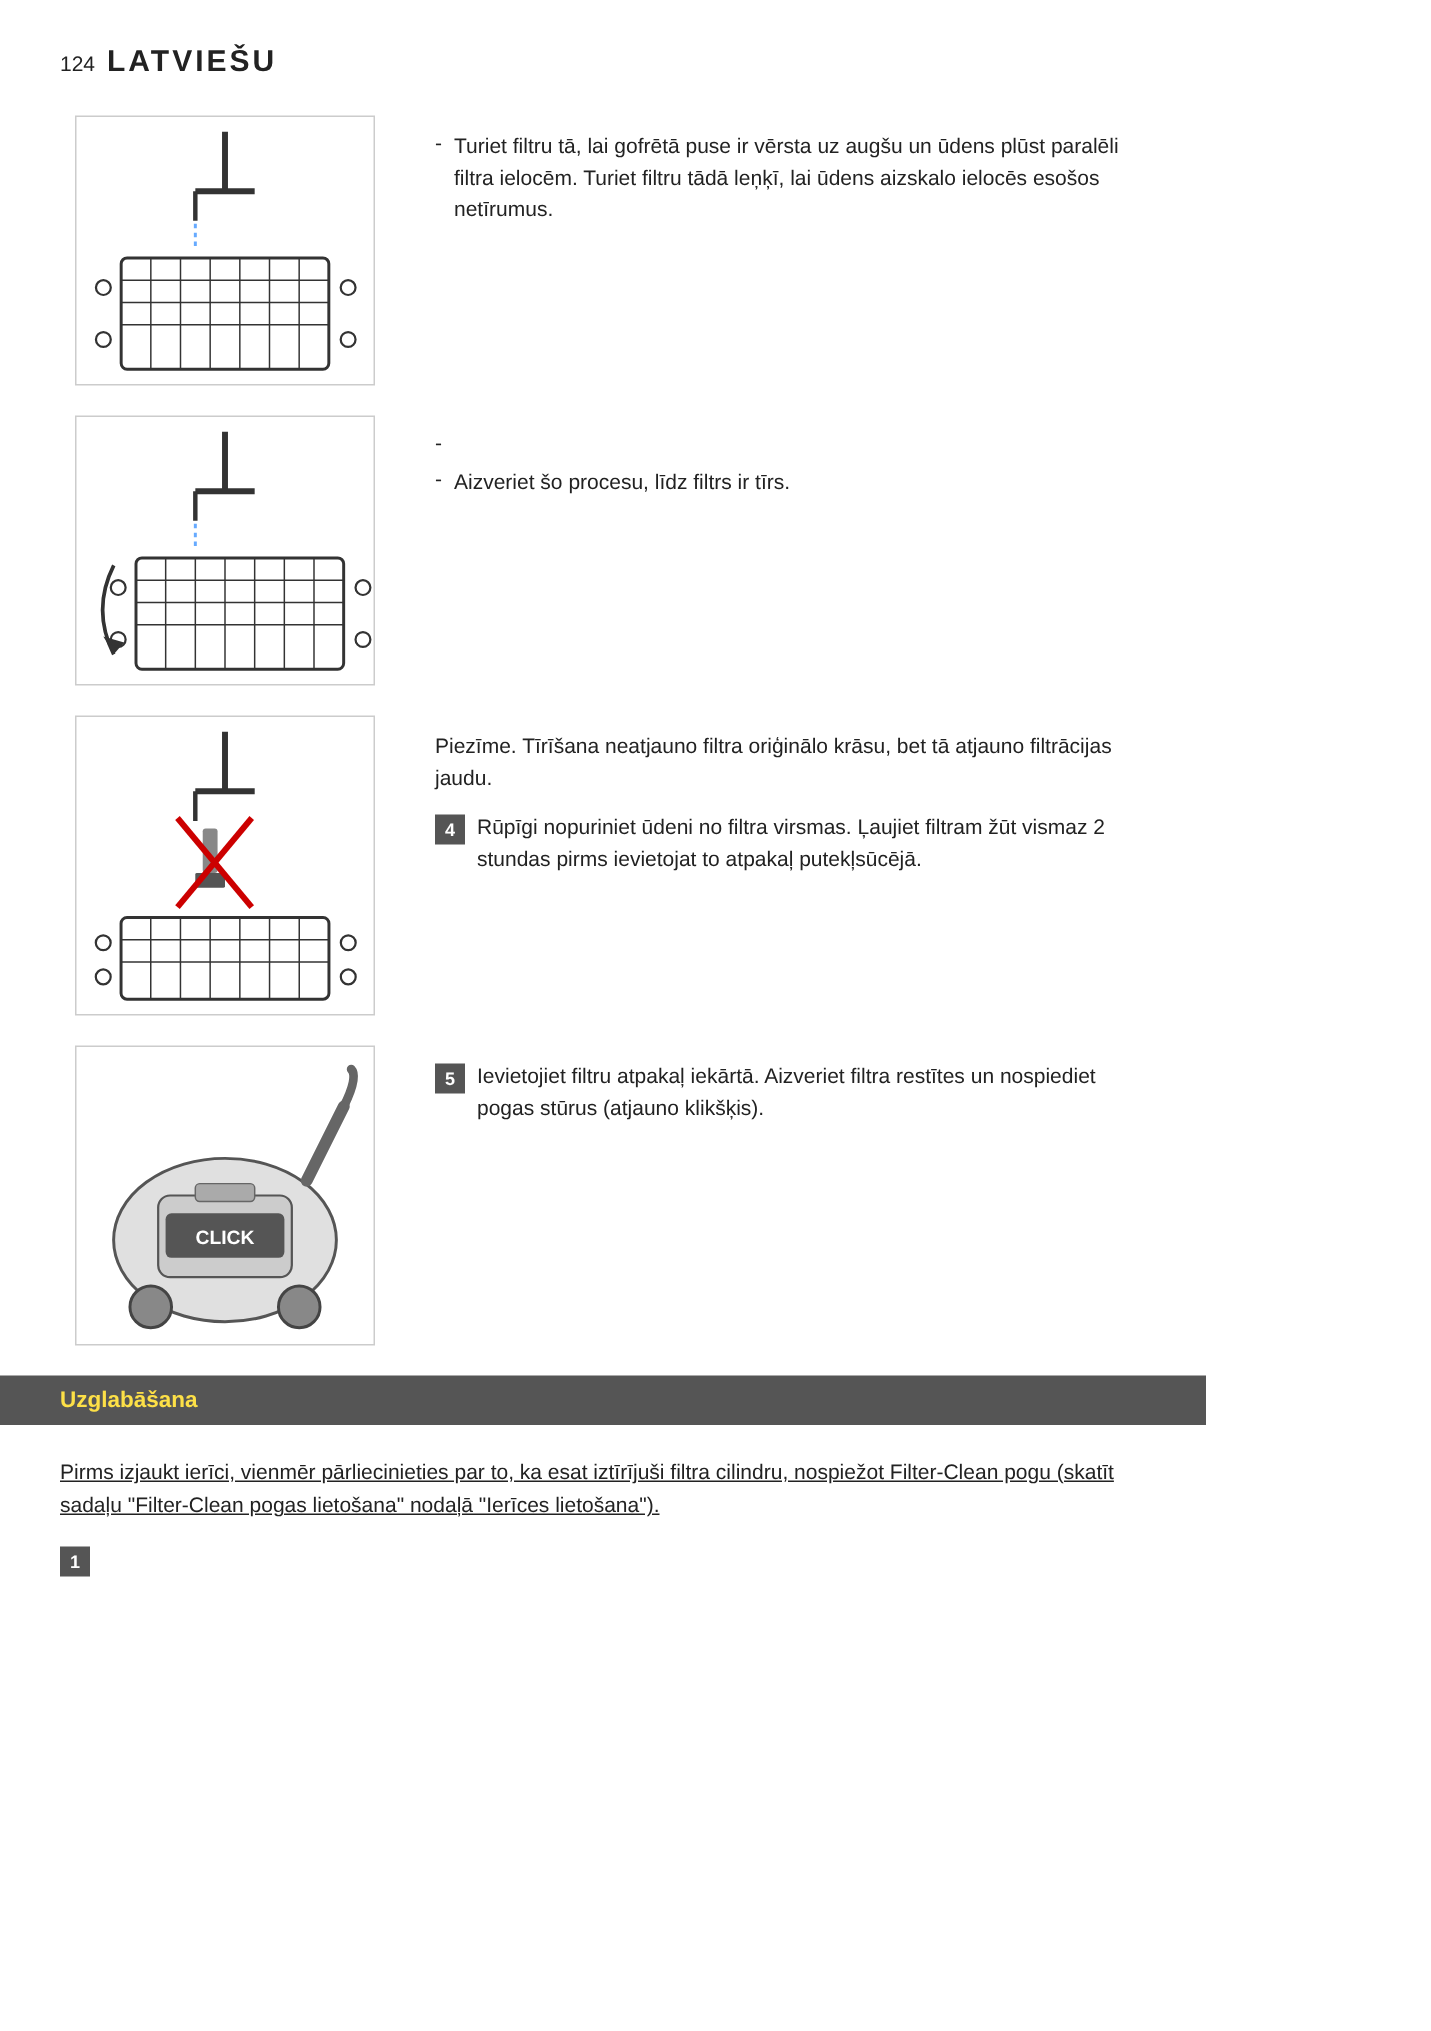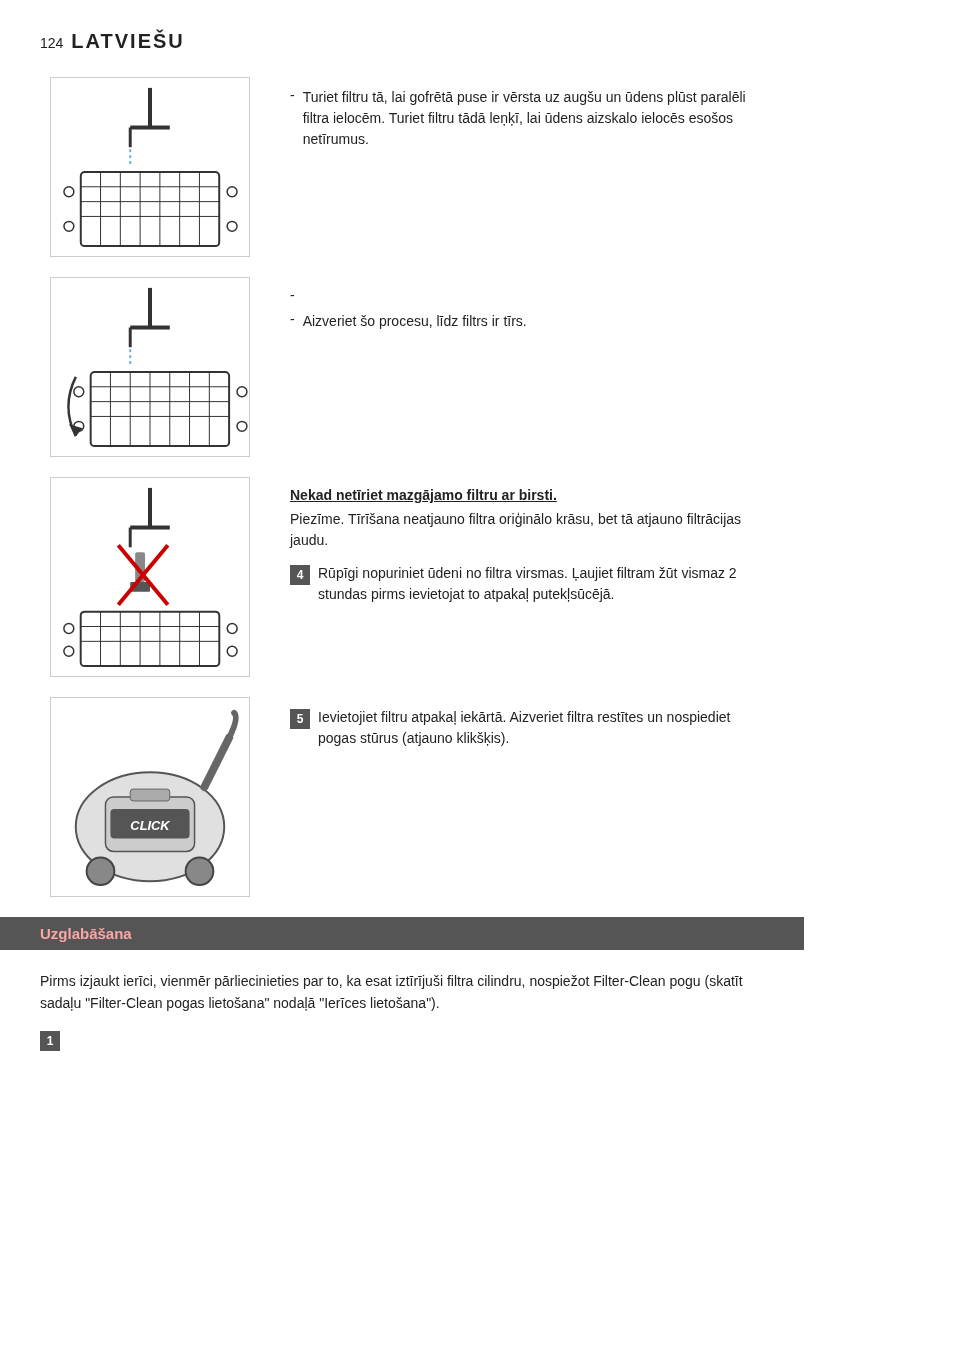--- a/index.html
+++ b/index.html
@@ -44,21 +44,20 @@
       margin-bottom: 20px;
     }
 
     .illustration {
       width: 220px;
       min-width: 220px;
       margin-right: 30px;
       display: flex;
       align-items: center;
       justify-content: center;
-      font-style: italic;
     }
 
     .text-content {
       flex: 1;
       padding-top: 10px;
     }
 
     .bullet-item {
       display: flex;
       align-items: flex-start;
@@ -110,35 +109,36 @@
 
     .note-text {
       font-size: 14px;
       line-height: 1.5;
       margin-bottom: 12px;
     }
 
     
     .section-divider {
       background: #555;
-      color: #fca5a5;
+      color: #fde047;
       font-weight: bold;
       font-size: 15px;
       padding: 8px 16px;
       margin: 20px -40px;
       padding-left: 40px;
     }
 
     .bottom-section {
       margin-top: 10px;
     }
 
     .bottom-text {
       font-size: 14px;
       line-height: 1.6;
+      text-decoration: underline;
       margin-bottom: 14px;
     }
 
     
     .illus-svg {
       border: 1px solid #ccc;
       background: #fff;
     }
 
     
@@ -257,21 +257,20 @@
         <line x1="110" y1="135" x2="110" y2="190" stroke="#333" stroke-width="1"></line>
         <line x1="130" y1="135" x2="130" y2="190" stroke="#333" stroke-width="1"></line>
         <line x1="150" y1="135" x2="150" y2="190" stroke="#333" stroke-width="1"></line>
         <circle cx="18" cy="152" r="5" fill="none" stroke="#333" stroke-width="1.5"></circle>
         <circle cx="18" cy="175" r="5" fill="none" stroke="#333" stroke-width="1.5"></circle>
         <circle cx="183" cy="152" r="5" fill="none" stroke="#333" stroke-width="1.5"></circle>
         <circle cx="183" cy="175" r="5" fill="none" stroke="#333" stroke-width="1.5"></circle>
       </svg>
     </div>
     <div class="text-content">
-      <p class="note-bold">Nekad netīriet mazgājamo filtru ar birsti.</p>
       <p class="note-text">Piezīme. Tīrīšana neatjauno filtra oriģinālo krāsu, bet tā atjauno filtrācijas jaudu.</p>
       <div class="step-row">
         <span class="step-number">4</span>
         <span class="step-text">Rūpīgi nopuriniet ūdeni no filtra virsmas. Ļaujiet filtram žūt vismaz 2 stundas pirms ievietojat to atpakaļ putekļsūcējā.</span>
       </div>
     </div>
   </div>
 
   <div class="section-row">
     <div class="illustration">

